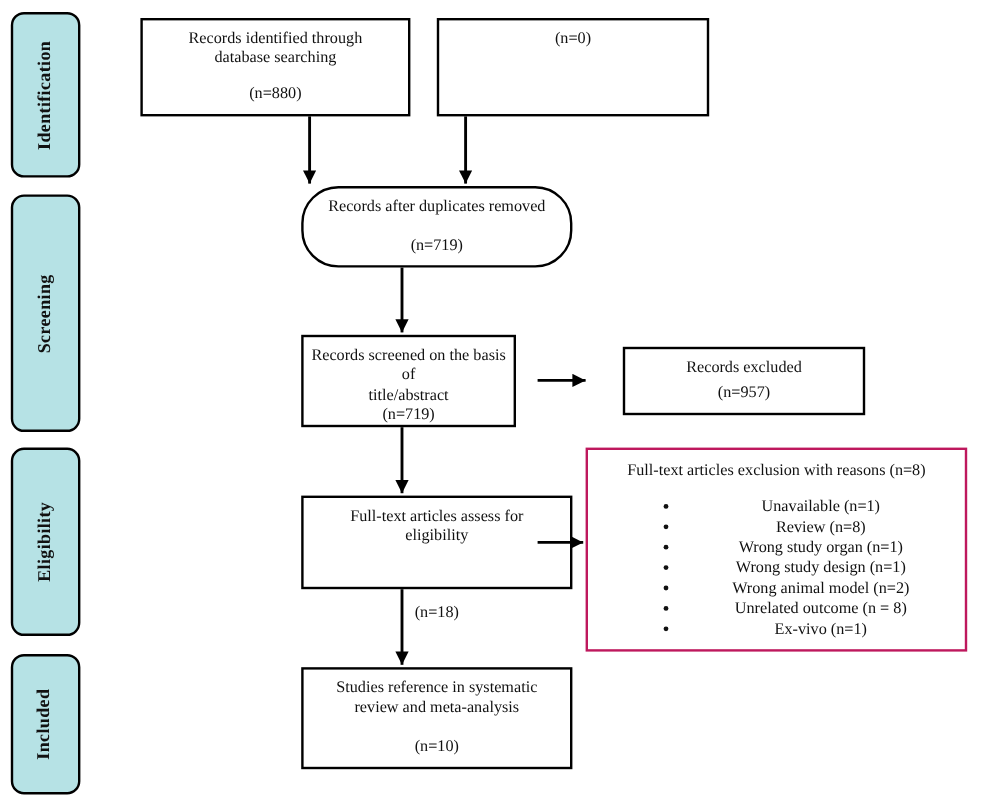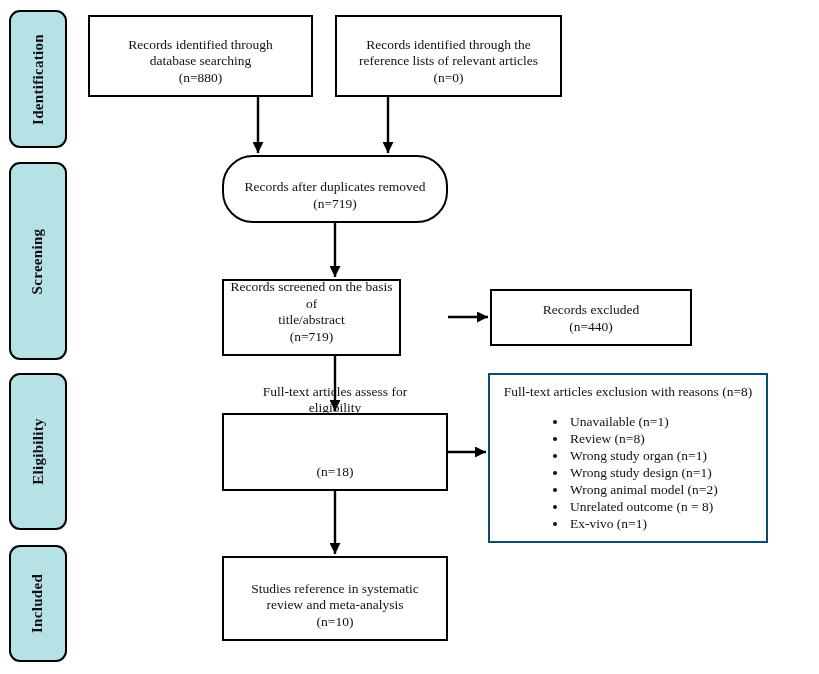--- a/index.html
+++ b/index.html
@@ -39,53 +39,54 @@
   #stage-included       { top: 545px; height: 117px; }
 
   
   .flowbox {
     position: absolute;
     background: #ffffff;
     border: 2px solid #000000;
     box-sizing: border-box;
     display: flex;
     flex-direction: column;
-    justify-content: flex-end;
+    justify-content: space-between;
     align-items: center;
     text-align: center;
     font-size: 13.5px;
     line-height: 1.22;
     padding: 7px 4px 9px 4px;
+    margin-left: 29px;
   }
   .box-text  { white-space: pre-line; }
   .box-count { }
 
   #box-identified-db   { left: 88px;  top: 15px;  width: 225px; height: 82px; }
   #box-identified-refs { left: 335px; top: 15px;  width: 227px; height: 82px; }
   #box-duplicates      { left: 222px; top: 155px; width: 226px; height: 68px; border-radius: 31px; }
   #box-screened        { left: 222px; top: 279px; width: 179px; height: 77px; }
   #box-excluded        { left: 490px; top: 289px; width: 202px; height: 57px; }
   #box-fulltext        { left: 222px; top: 413px; width: 226px; height: 78px; gap: 47px; }
   #box-included        { left: 222px; top: 556px; width: 226px; height: 85px; }
 
   #box-reasons {
     position: absolute;
-    left: 488px; top: 373px; width: 280px; height: 170px;
+    left: 488px; top: 373px; width: 318px; height: 170px;
     background: #ffffff;
-    border: 2px solid #0c4a6e;
+    border: 2px solid #be185d;
     box-sizing: border-box;
     font-size: 13.5px;
     padding: 9px 6px 6px 6px;
   }
   #box-reasons .reasons-title { text-align: center; }
   #box-reasons ul {
     margin: 13px 0 0 0;
     padding: 0 0 0 72px;
     list-style-type: disc;
-    text-align: left;
+    text-align: center;
   }
   #box-reasons li { line-height: 17px; padding-left: 2px; }
 
   
   #arrows {
     position: absolute;
     left: 0; top: 0;
     pointer-events: none;
   }
   #arrows line { stroke: #000000; stroke-width: 2.4; }
@@ -108,39 +109,37 @@
     <span>Included</span>
   </div>
 
   <div class="flowbox" id="box-identified-db">
     <div class="box-text">Records identified through
 database searching</div>
     <div class="box-count">(n=880)</div>
   </div>
 
   <div class="flowbox" id="box-identified-refs">
-    <div class="box-text">Records identified through the
-reference lists of relevant articles</div>
     <div class="box-count">(n=0)</div>
   </div>
 
   <div class="flowbox" id="box-duplicates">
     <div class="box-text">Records after duplicates removed</div>
     <div class="box-count">(n=719)</div>
   </div>
 
   <div class="flowbox" id="box-screened">
     <div class="box-text">Records screened on the basis of
 title/abstract</div>
     <div class="box-count">(n=719)</div>
   </div>
 
   <div class="flowbox" id="box-excluded">
     <div class="box-text">Records excluded</div>
-    <div class="box-count">(n=440)</div>
+    <div class="box-count">(n=957)</div>
   </div>
 
   <div class="flowbox" id="box-fulltext">
     <div class="box-text">Full-text articles assess for
 eligibility</div>
     <div class="box-count">(n=18)</div>
   </div>
 
   <div id="box-reasons">
     <div class="reasons-title">Full-text articles exclusion with reasons (n=8)</div>

